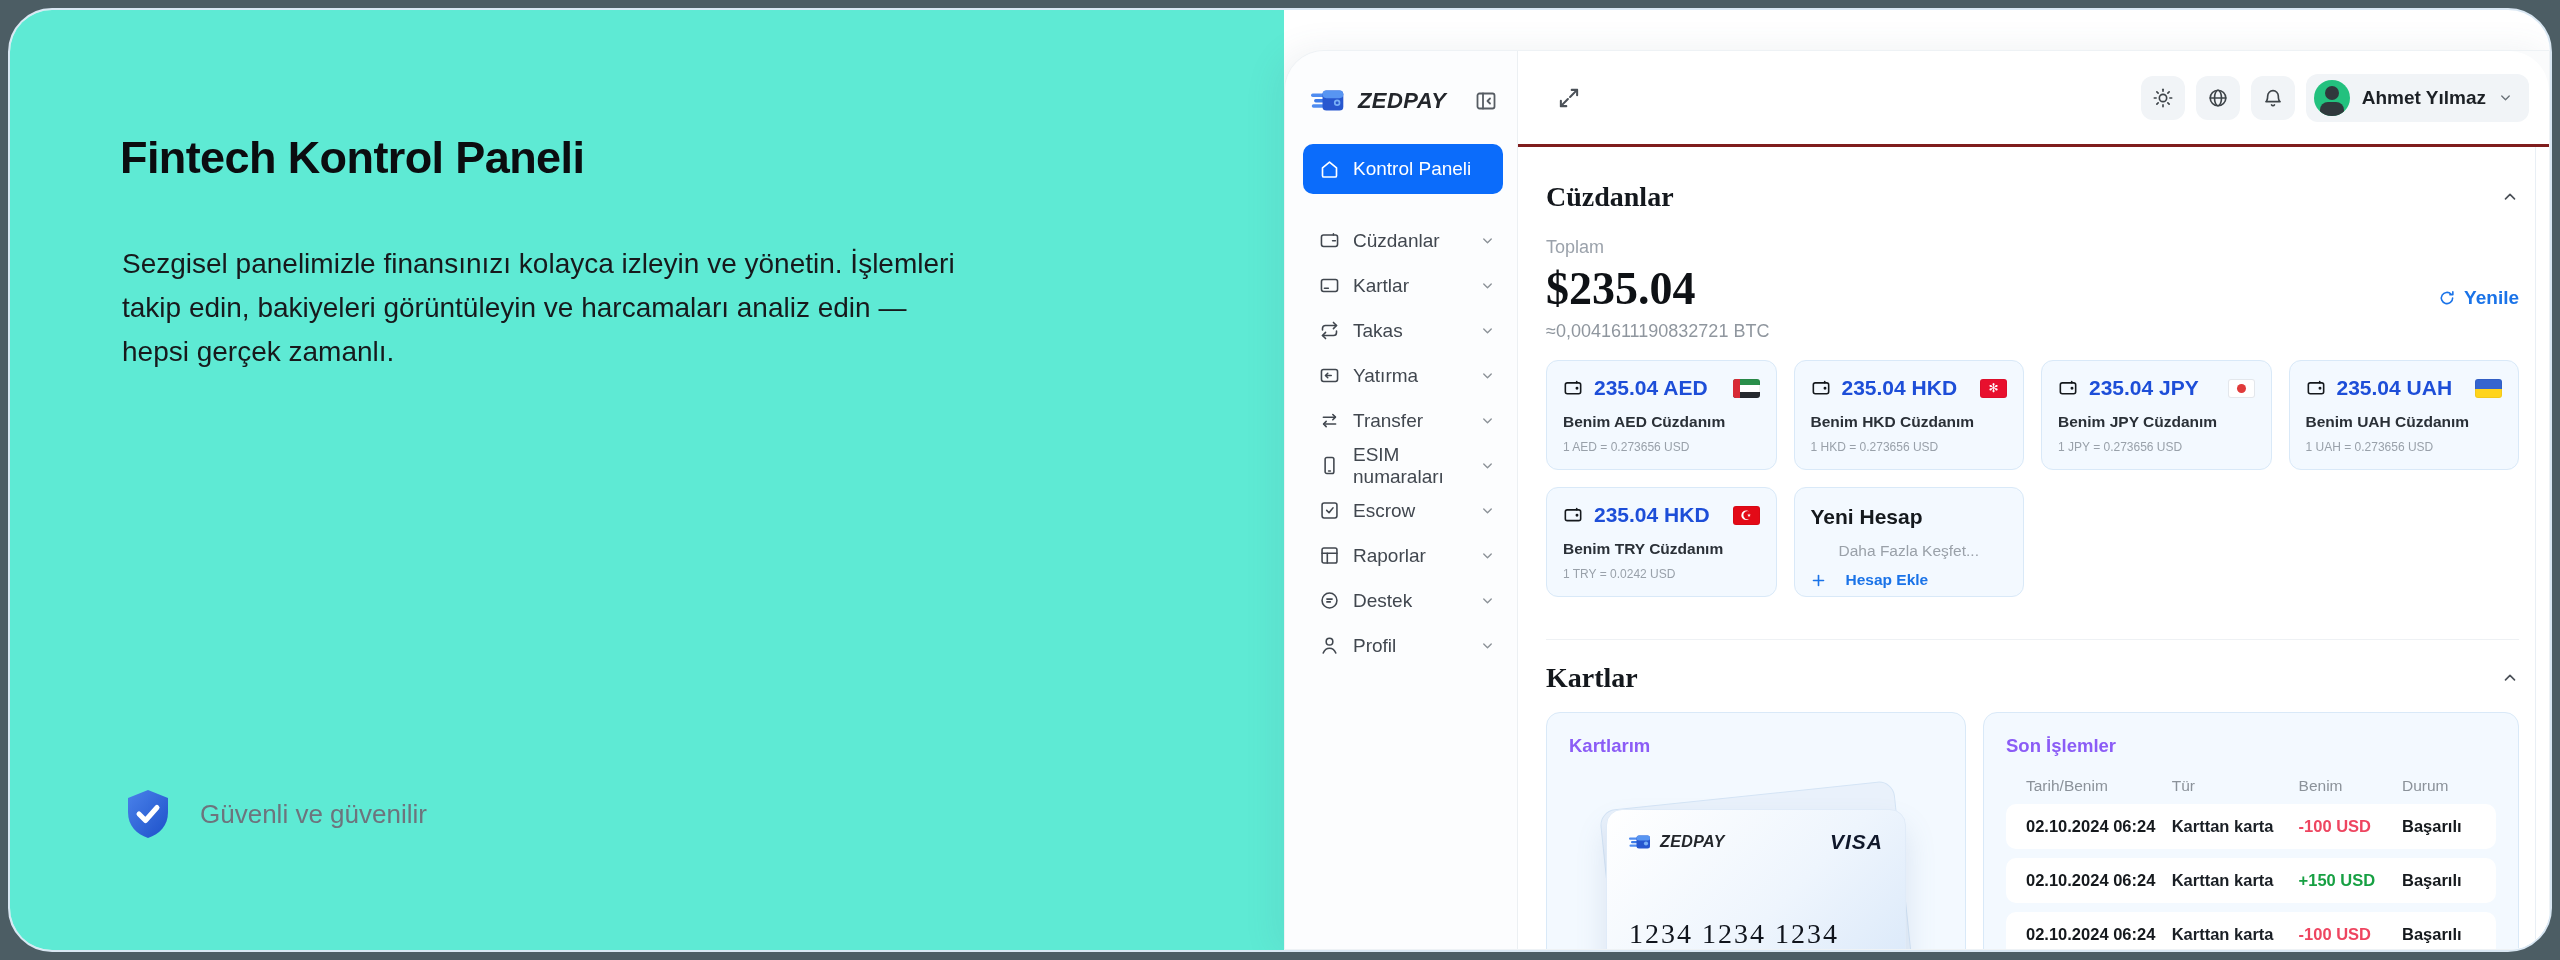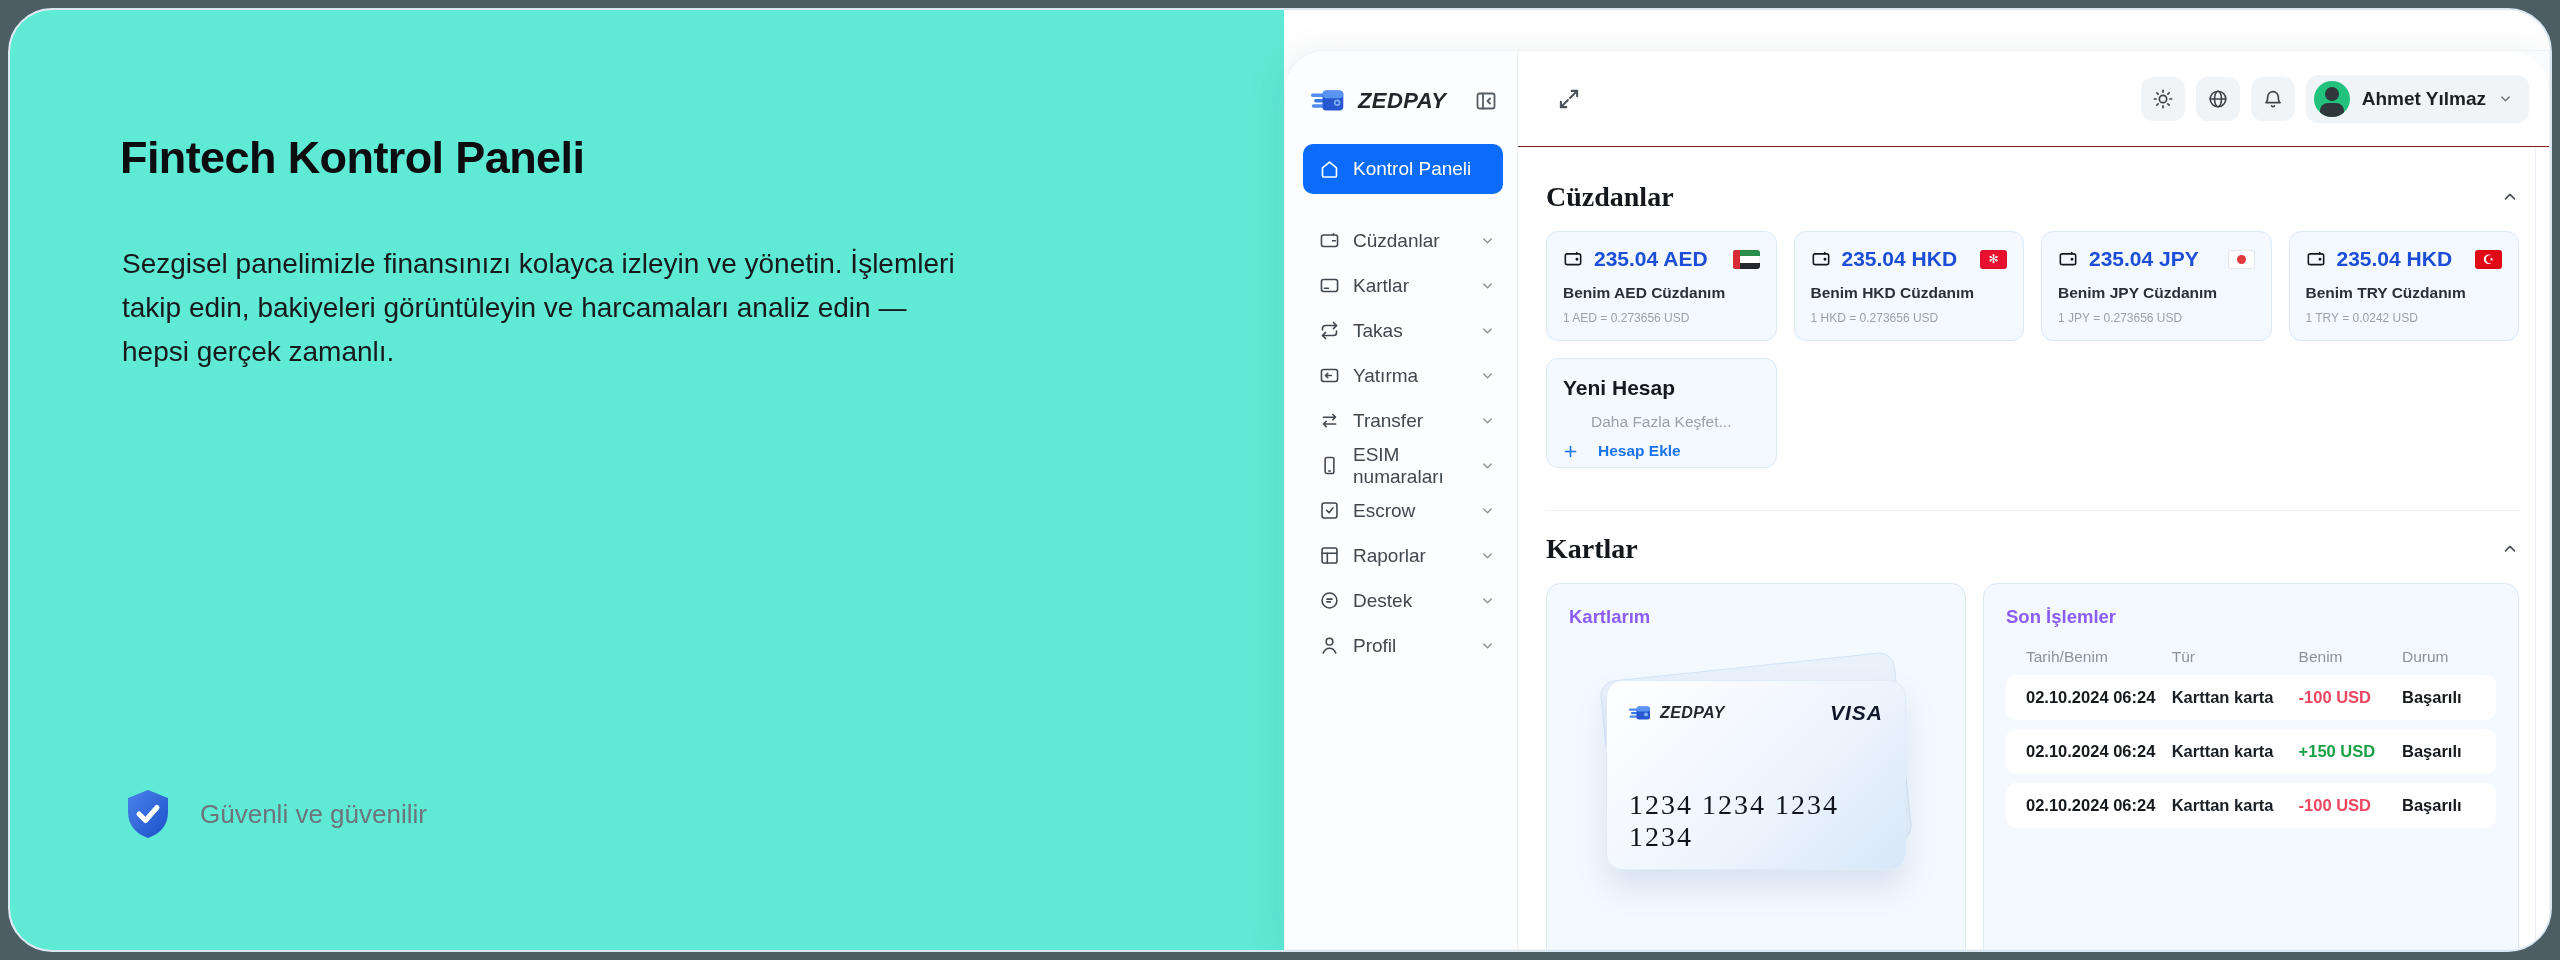--- a/index.html
+++ b/index.html
@@ -34,21 +34,21 @@
 
   .nav-active { background:#0b6cfb; color:#fff; border-radius:10px; height:50px; display:flex;
                 align-items:center; gap:13px; padding:0 16px; font-size:19px; margin-bottom:24px; cursor:pointer; }
   .nav-item { height:45px; display:flex; align-items:center; gap:13px; padding:0 8px 0 16px;
               color:#41474f; font-size:19px; cursor:pointer; }
   .nav-item .chev { margin-left:auto; color:#8c9298; display:flex; }
   .nic { display:flex; color:inherit; }
 
   
   .main { flex:1; min-width:0; display:flex; flex-direction:column; position:relative; }
-  .app-header { height:96px; flex:0 0 96px; background:#fff; border-bottom:1px solid #7f1d1d;
+  .app-header { height:96px; flex:0 0 96px; background:#fff; border-bottom:3px solid #7f1d1d;
                 display:flex; align-items:center; padding:0 20px 0 38px; border-top-right-radius:40px;}
   .expand-btn { color:#4b5158; display:flex; cursor:pointer; }
   .hspacer { flex:1; }
   .hbtn { width:44px; height:44px; border-radius:12px; background:#f1f4f7; display:grid;
           place-items:center; color:#3e4449; margin-left:11px; cursor:pointer; }
   .user-chip { height:48px; border-radius:12px; background:#f1f4f7; display:flex; align-items:center;
                gap:12px; padding:0 16px 0 8px; margin-left:11px; cursor:pointer; }
   .avatar { width:36px; height:36px; border-radius:50%; background:#23c17e; position:relative; overflow:hidden; }
   .avatar::before { content:""; position:absolute; left:11px; top:6px; width:14px; height:14px;
                     border-radius:50%; background:#30383c; }
@@ -414,20 +414,36 @@
 
         <div class="sec-head">
           <span class="sec-title">Cüzdanlar</span>
           <span class="sec-chev">
             <svg width="18" height="18" viewBox="0 0 24 24" fill="none" stroke="currentColor" stroke-width="2.2" stroke-linecap="round" stroke-linejoin="round">
                 <path d="M6 14.5l6-6 6 6"></path>
               </svg>
           </span>
         </div>
 
+        <div class="total-row">
+          <div>
+            <div class="total-label">Toplam</div>
+            <div class="total-value">$235.04</div>
+            <div class="btc-value">≈0,0041611190832721 BTC</div>
+          </div>
+          <div class="refresh-link">
+            <span>
+              <svg width="18" height="18" viewBox="0 0 24 24" fill="none" stroke="currentColor" stroke-width="2.1" stroke-linecap="round" stroke-linejoin="round">
+                <path d="M19.5 12a7.5 7.5 0 1 1-2.1-5.2"></path>
+                  <path d="M19.8 3.6v4h-4"></path>
+              </svg>
+            </span>
+            <span>Yenile</span>
+          </div>
+        </div>
 
         <div class="wallet-grid">
 
           <div class="wcard">
             <div class="wtop">
               <span class="wic">
                 <svg width="20" height="20" viewBox="0 0 24 24" fill="none" stroke="currentColor" stroke-width="1.9" stroke-linecap="round" stroke-linejoin="round">
                     <rect x="2.8" y="5.8" width="18.4" height="13" rx="2.4"></rect>
                     <path d="M16.5 5.8V4.2"></path>
                     <circle cx="16.8" cy="12.2" r="0.8" fill="currentColor"></circle>
@@ -465,20 +481,35 @@
                     <circle cx="16.8" cy="12.2" r="0.8" fill="currentColor"></circle>
                   </svg>
               </span>
               <span class="wamount">235.04 JPY</span>
               <span class="flag flag-jp"></span>
             </div>
             <div class="wname">Benim JPY Cüzdanım</div>
             <div class="wrate">1 JPY = 0.273656 USD</div>
           </div>
 
+          <div class="wcard">
+            <div class="wtop">
+              <span class="wic">
+                <svg width="20" height="20" viewBox="0 0 24 24" fill="none" stroke="currentColor" stroke-width="1.9" stroke-linecap="round" stroke-linejoin="round">
+                    <rect x="2.8" y="5.8" width="18.4" height="13" rx="2.4"></rect>
+                    <path d="M16.5 5.8V4.2"></path>
+                    <circle cx="16.8" cy="12.2" r="0.8" fill="currentColor"></circle>
+                  </svg>
+              </span>
+              <span class="wamount">235.04 UAH</span>
+              <span class="flag flag-ua"></span>
+            </div>
+            <div class="wname">Benim UAH Cüzdanım</div>
+            <div class="wrate">1 UAH = 0.273656 USD</div>
+          </div>
 
           <div class="wcard">
             <div class="wtop">
               <span class="wic">
                 <svg width="20" height="20" viewBox="0 0 24 24" fill="none" stroke="currentColor" stroke-width="1.9" stroke-linecap="round" stroke-linejoin="round">
                     <rect x="2.8" y="5.8" width="18.4" height="13" rx="2.4"></rect>
                     <path d="M16.5 5.8V4.2"></path>
                     <circle cx="16.8" cy="12.2" r="0.8" fill="currentColor"></circle>
                   </svg>
               </span>

